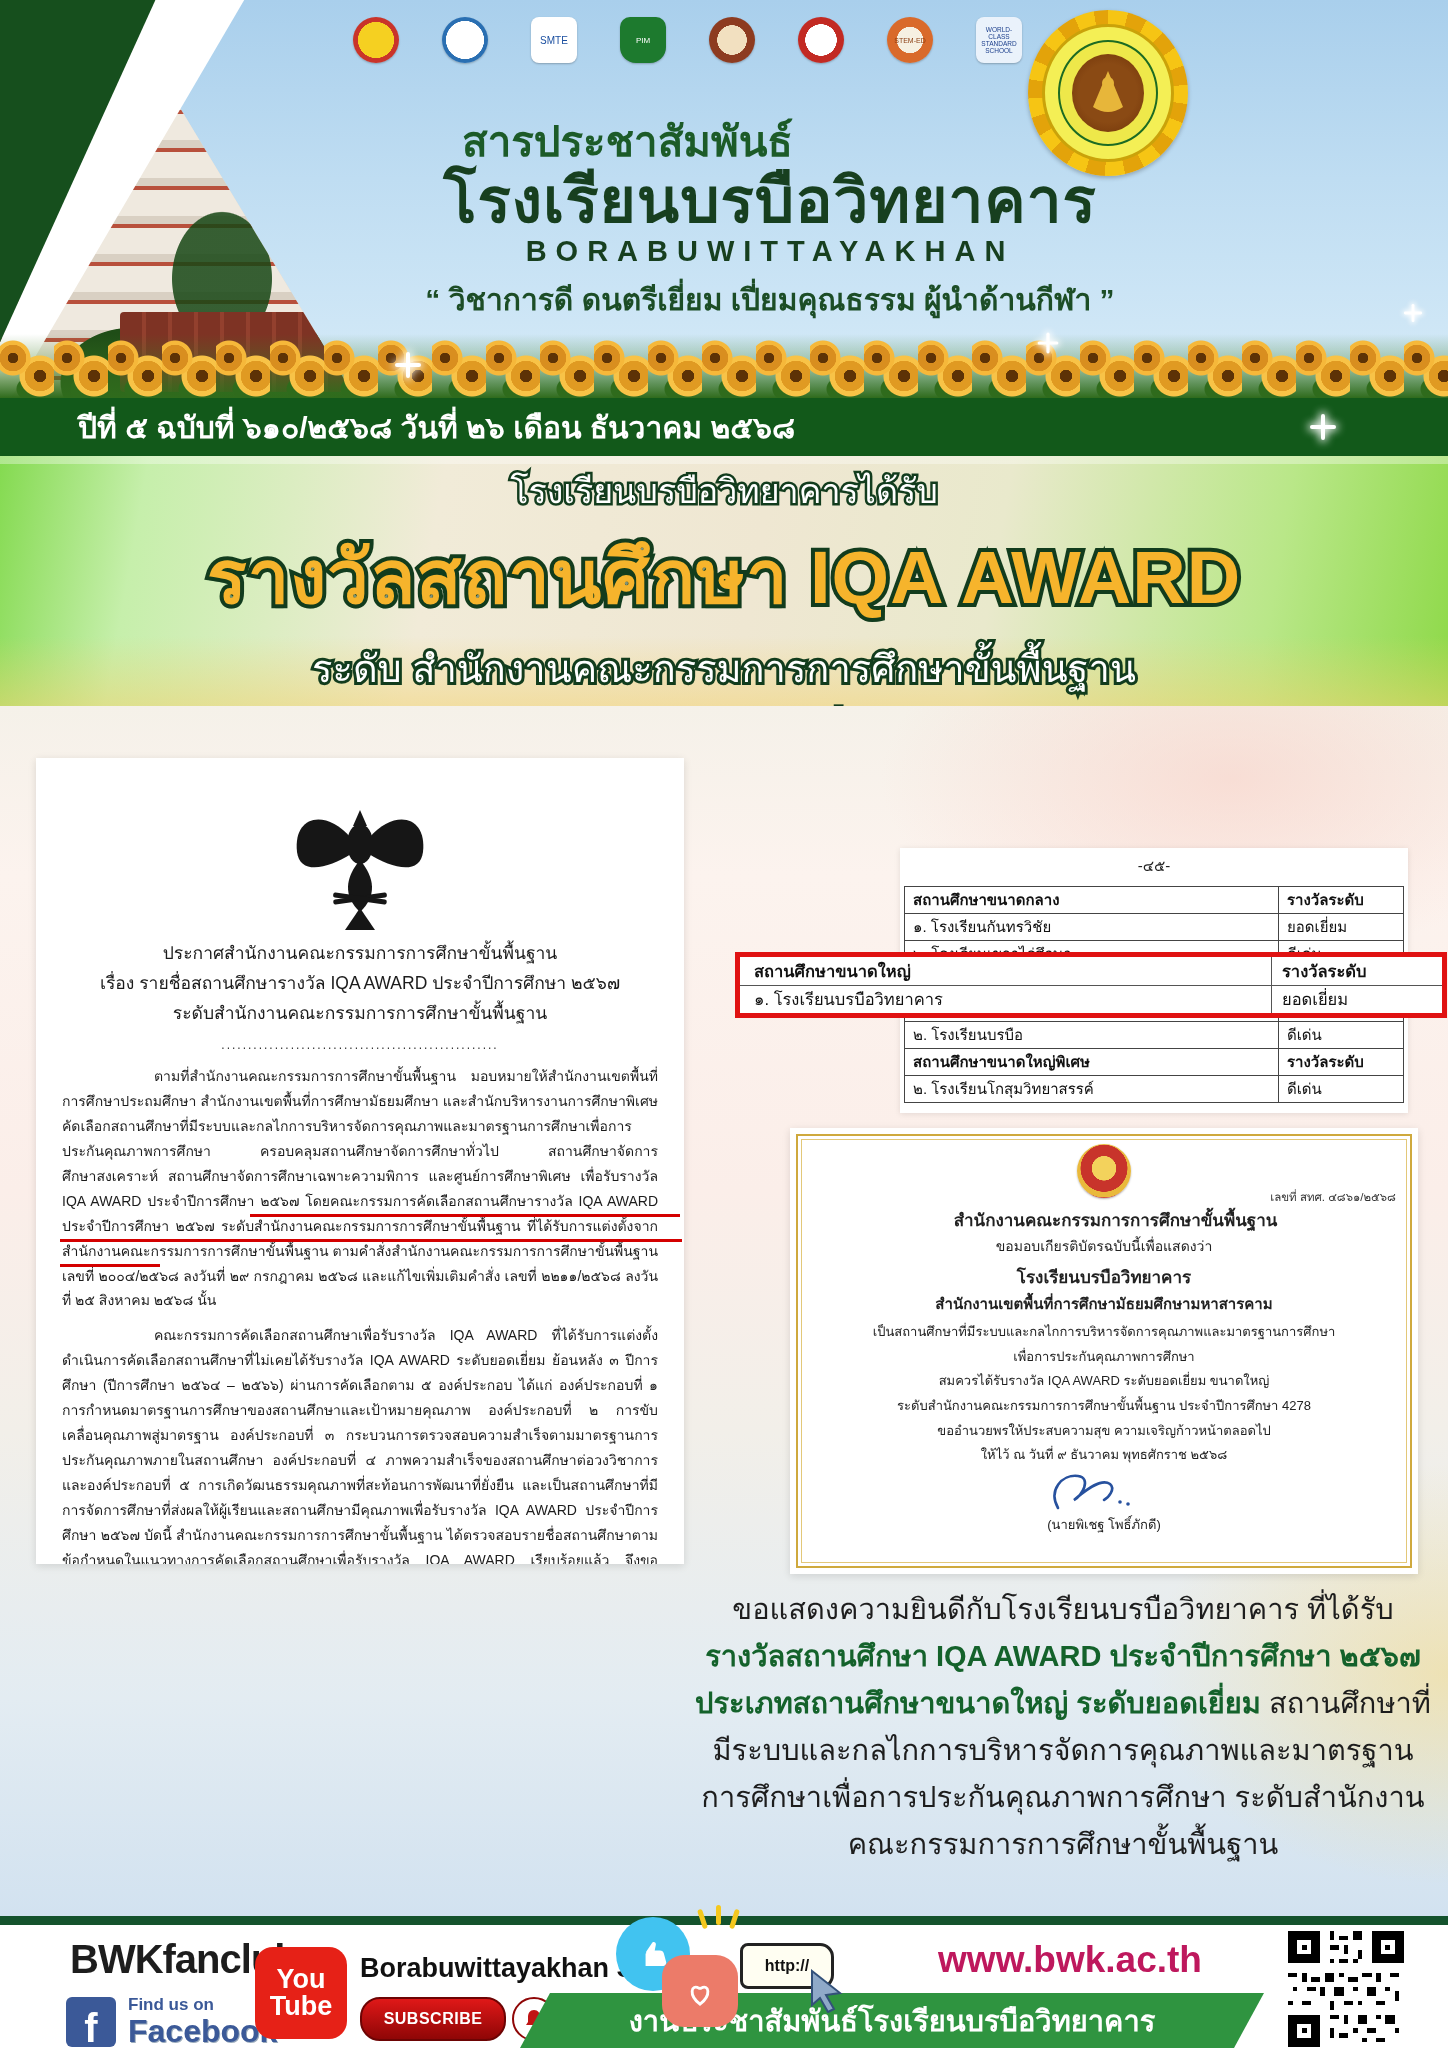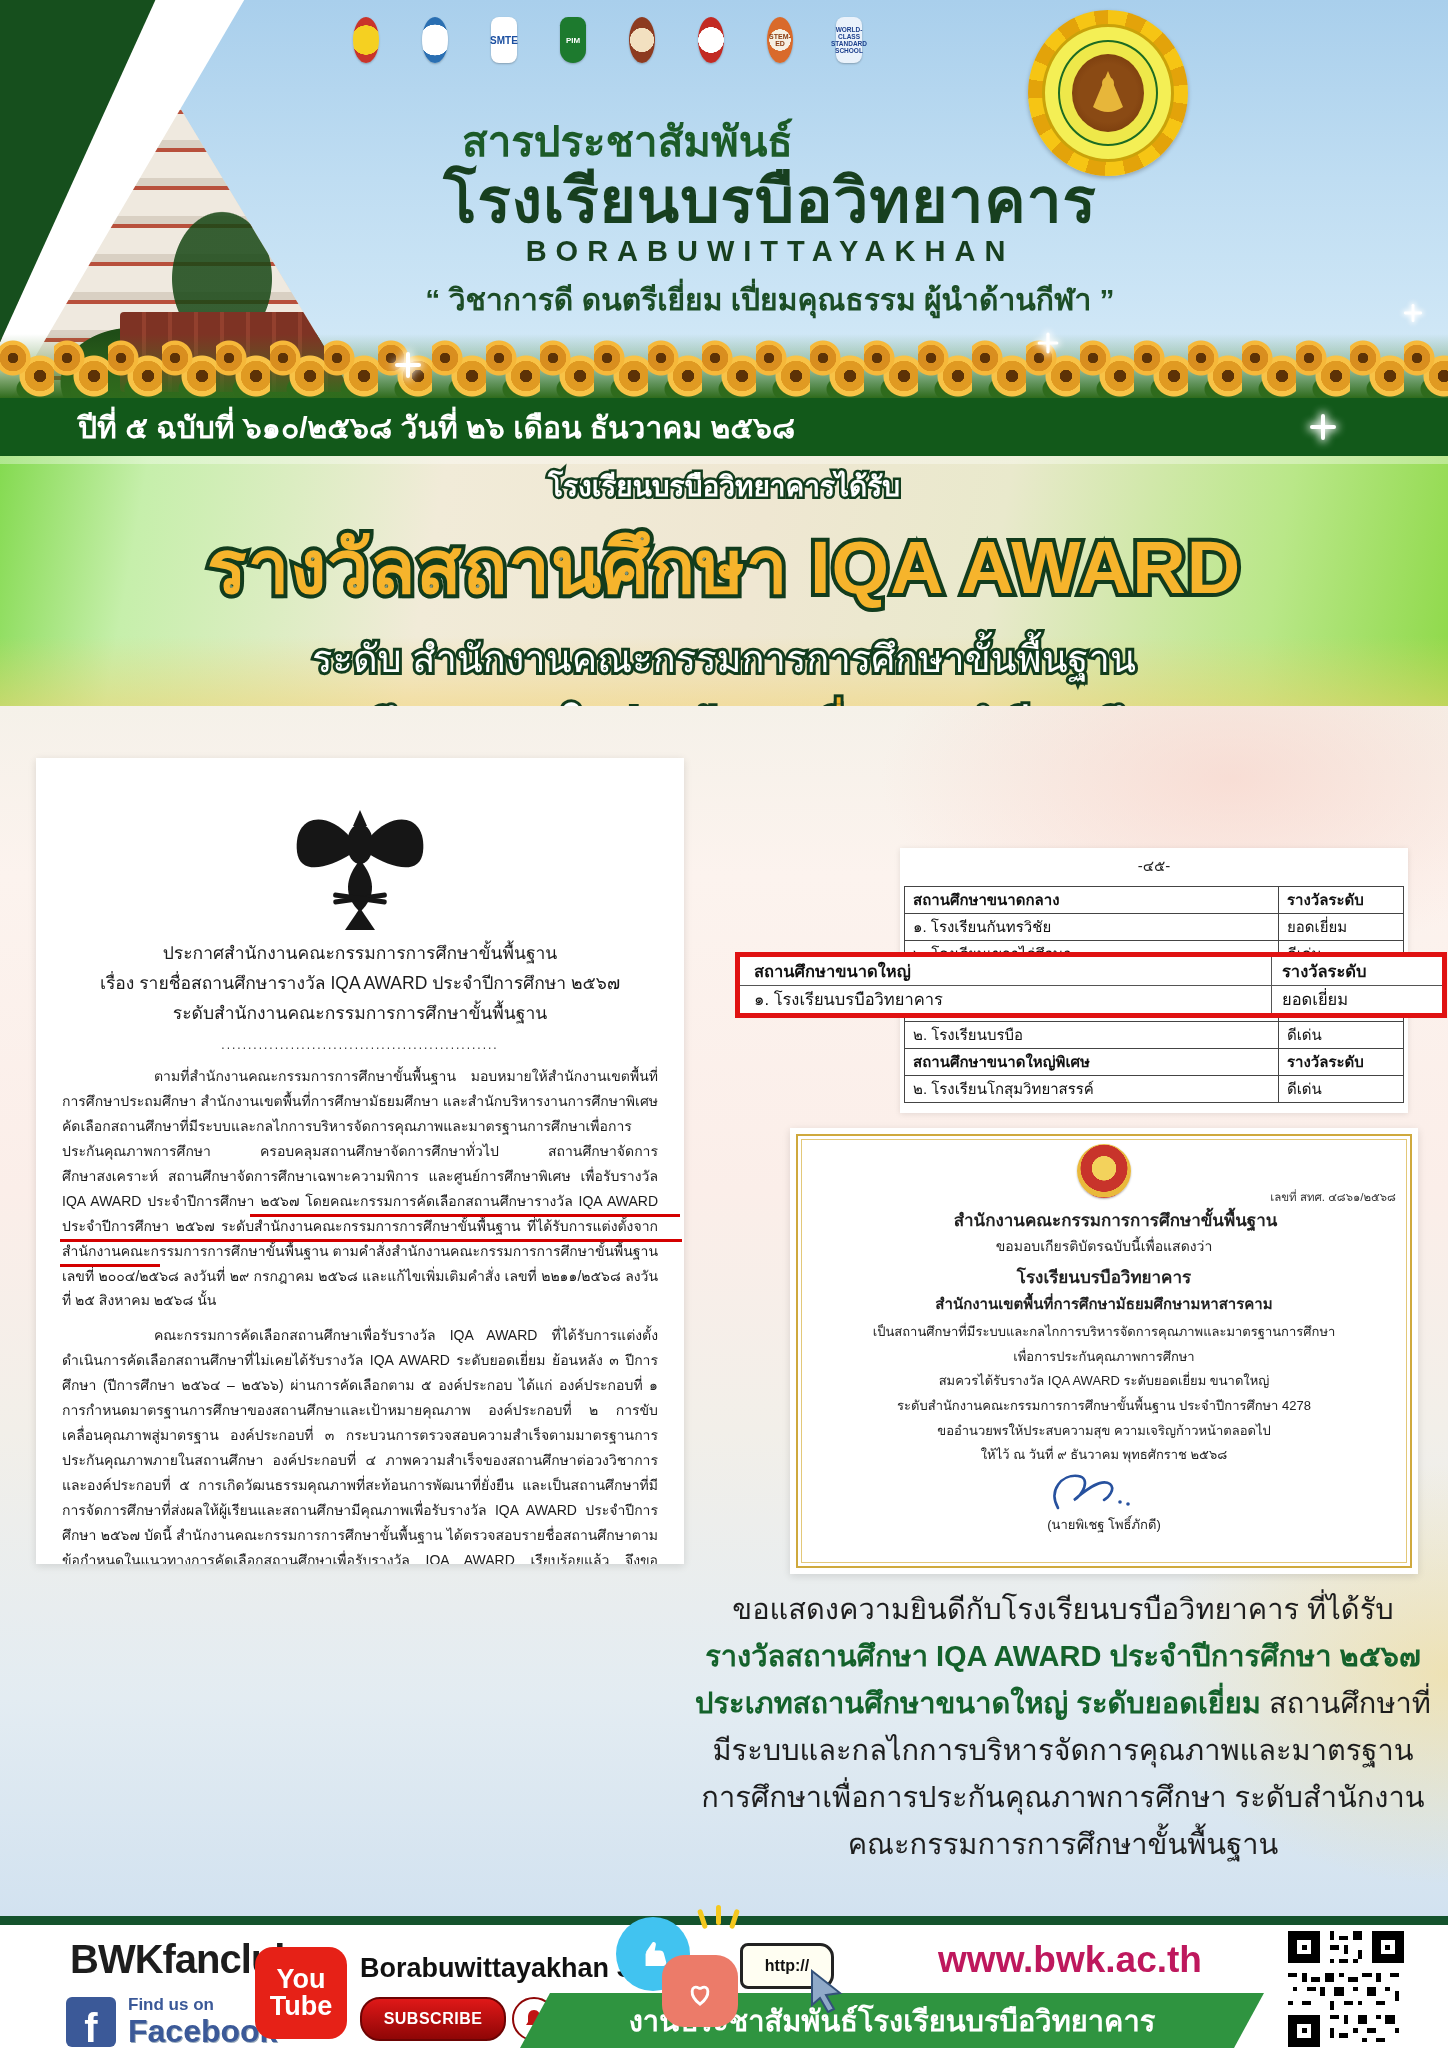--- a/index.html
+++ b/index.html
@@ -20,22 +20,22 @@
   .photo-fence{position:absolute;left:120px;bottom:6px;width:330px;height:80px;
     background:repeating-linear-gradient(90deg,#7e3324 0 22px,#93402e 22px 26px);border-radius:4px;}
   .photo-sign{position:absolute;left:12px;top:42px;width:300px;text-align:center;
     font-size:15px;font-weight:bold;color:#e24b78;text-shadow:1px 1px 0 #2b2bb0;}
   .diag-white{position:absolute;left:0;top:0;width:740px;height:398px;
     clip-path:polygon(20.5% 0,33% 0,1.5% 100%,0 100%,0 86%);background:#fff;}
   .diag-green{position:absolute;left:0;top:0;width:740px;height:398px;
     clip-path:polygon(0 0,21% 0,0 86%);background:#164f1d;}
 
   .logos{position:absolute;left:318px;top:12px;width:420px;height:56px;display:flex;gap:8px;align-items:center;}
-  .logo{width:26px;height:46px;border-radius:50%;display:flex;align-items:center;justify-content:center;
-        font-size:8px;font-weight:bold;color:#fff;text-align:center;flex:0 0 auto;box-shadow:0 1px 2px rgba(0,0,0,.25);margin-left:35px;}
+  .logo{width:46px;height:46px;border-radius:50%;display:flex;align-items:center;justify-content:center;
+        font-size:8px;font-weight:normal;color:#fff;text-align:center;flex:0 0 auto;box-shadow:0 1px 2px rgba(0,0,0,.25);margin-left:35px;}
   .logo.moe{background:radial-gradient(circle,#f5d021 55%,#c9342a 56%);}
   .logo.atom{background:radial-gradient(circle,#fff 58%,#2a6fb2 59%);color:#2a6fb2;}
   .logo.smte{background:#fff;color:#1b4fa0;border-radius:8px;font-size:10px;}
   .logo.pim{background:#1d7a2e;border-radius:10px 10px 16px 16px;}
   .logo.univ{background:radial-gradient(circle,#f2e0c0 45%,#8d3b20 46%);color:#6b2a12;}
   .logo.seameo{background:radial-gradient(circle,#fff 48%,#c22a23 49%);color:#c22a23;font-size:7px;}
   .logo.stem{background:radial-gradient(circle,#f6f0e2 40%,#d96a2b 41%);color:#8a3d12;font-size:7px;}
   .logo.wcss{background:#eaf2fb;color:#1c3f8c;border-radius:8px;font-size:6.5px;}
 
   .emblem{position:absolute;left:1028px;top:10px;width:160px;height:166px;}
@@ -70,21 +70,21 @@
   
   .issue-bar{position:absolute;left:0;top:398px;width:1448px;height:58px;background:#12591a;
     display:flex;align-items:center;color:#fff;font-weight:bold;font-size:30px;padding-left:78px;box-sizing:border-box;}
 
   
   .banner{position:absolute;left:0;top:456px;width:1448px;height:250px;text-align:center;
     background:
       linear-gradient(180deg,rgba(255,255,255,.35) 0 8px,transparent 8px),
       linear-gradient(180deg,transparent 72%,rgba(243,210,110,.5) 100%),
       linear-gradient(100deg,#84da50 0%,#c6efab 10%,#f1ebd8 30%,#efe7d2 52%,#e9e9cc 68%,#b9e788 87%,#8ed949 100%);}
-  .b-line1{margin-top:8px;font-size:28px;font-weight:bold;color:#fff;
+  .b-line1{margin-top:8px;font-size:34px;font-weight:normal;color:#fff;
     -webkit-text-stroke:5px #123c1d;paint-order:stroke fill;}
   .b-line2{margin-top:0;font-size:74px;font-weight:bold;color:#f6b42c;letter-spacing:1px;
     -webkit-text-stroke:8px #123c1d;paint-order:stroke fill;text-shadow:0 4px 0 rgba(18,60,29,.5);}
   .b-line3{margin-top:2px;font-size:38px;font-weight:normal;color:#fff;
     -webkit-text-stroke:6px #123c1d;paint-order:stroke fill;}
   .b-line4{margin-top:4px;font-size:38px;font-weight:bold;color:#fff;
     -webkit-text-stroke:6px #123c1d;paint-order:stroke fill;}
   .b-line4 .hl{color:#f6b42c;}
 
   

